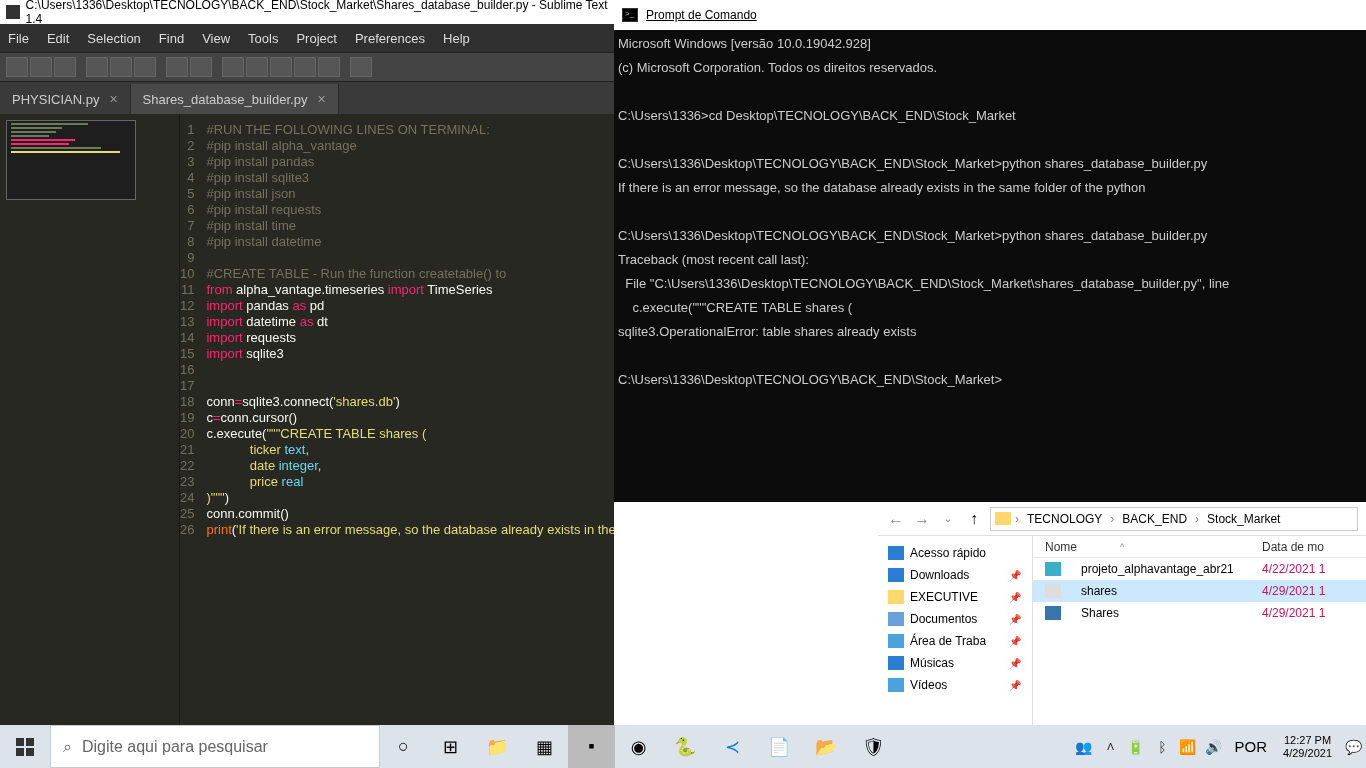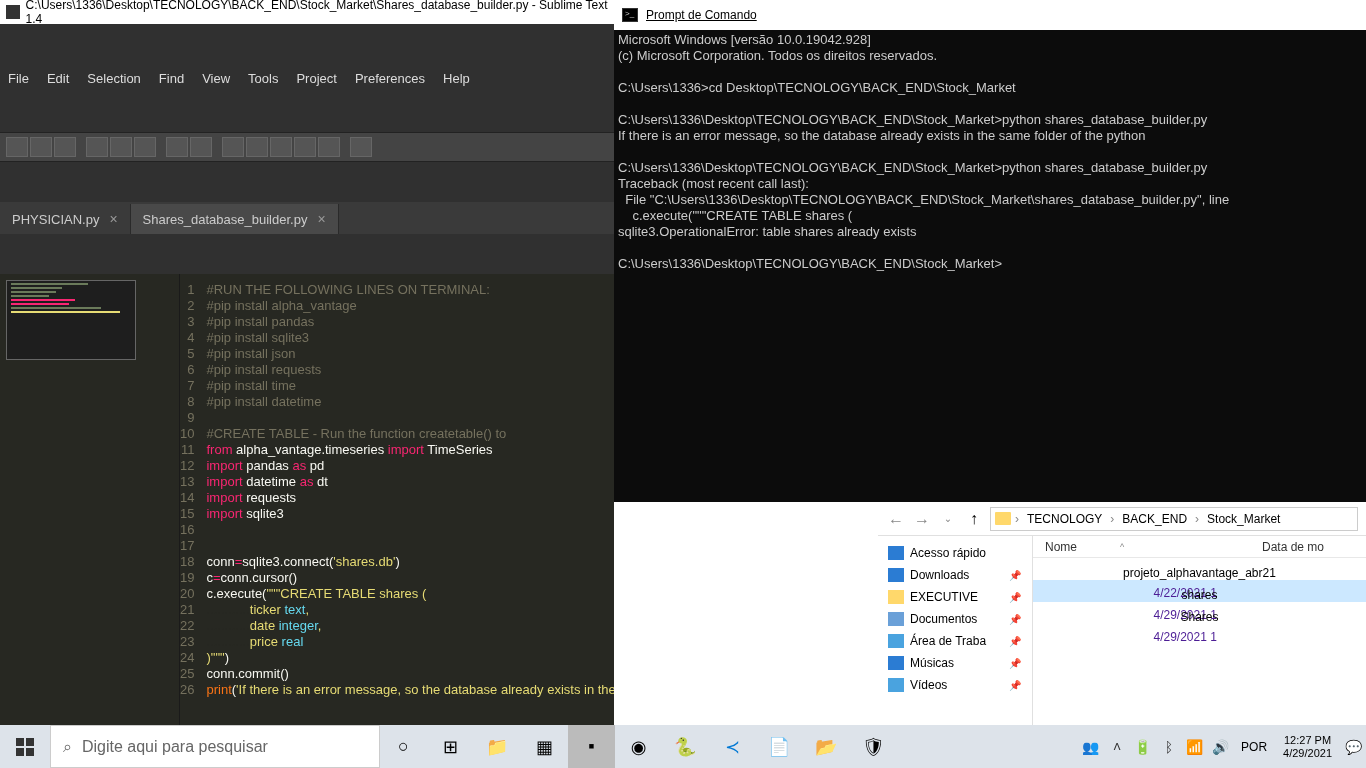--- a/index.html
+++ b/index.html
@@ -1,17 +1,17 @@
 <!DOCTYPE html>
 <html><head>
 <meta charset="utf-8">
 <style>
 * { margin: 0; padding: 0; box-sizing: border-box; font-family: 'Segoe UI', Tahoma, sans-serif; }
 body { width: 1366px; height: 768px; overflow: hidden; background: #fff; position: relative; }
-.sublime { position: absolute; left: 0; top: 0; width: 614px; height: 725px; background: #303030; display: flex; flex-direction: column; gap: 40px; }
+.sublime { position: absolute; left: 0; top: 0; width: 614px; height: 725px; background: #303030; display: flex; flex-direction: column; }
 .sublime-title { background: #fff; color: #000; height: 24px; display: flex; align-items: center; padding: 0 6px; font-size: 12px; gap: 6px; }
 .sublime-icon { width: 14px; height: 14px; background: #333; }
 .sublime-menu { background: #303030; height: 28px; display: flex; align-items: center; padding: 0 8px; gap: 18px; color: #ddd; font-size: 13px; }
 .sublime-toolbar { background: #444; height: 30px; display: flex; align-items: center; padding: 0 6px; gap: 2px; border-top: 1px solid #222; border-bottom: 1px solid #222; }
 .tb-icon { width: 22px; height: 20px; background: #555; border: 1px solid #666; }
 .tb-sep { width: 6px; }
 .sublime-tabs { background: #3a3a3a; height: 32px; display: flex; align-items: flex-end; }
 .tab { height: 30px; padding: 0 12px; display: flex; align-items: center; color: #ccc; font-size: 13px; border-right: 1px solid #2a2a2a; gap: 10px; }
 .tab.active { background: #494949; }
 .tab-close { color: #999; font-size: 14px; }
@@ -26,56 +26,56 @@
 .c-kw { color: #f92672; }
 .c-str { color: #e6db74; }
 .c-func { color: #f97316; }
 .c-type { color: #66d9ef; }
 .c-op { color: #f92672; }
 
 .cmd { position: absolute; left: 614px; top: 0; width: 752px; height: 502px; background: #0c0c0c; color: #cccccc; display: flex; flex-direction: column; font-family: Consolas, monospace; font-size: 13px; }
 .cmd-title { background: #fff; color: #000; height: 30px; display: flex; align-items: center; padding: 0 8px; gap: 8px; font-family: 'Segoe UI'; font-size: 12px; text-decoration: underline; }
 .cmd-icon { width: 16px; height: 14px; background: #000; border: 1px solid #333; position: relative; }
 .cmd-icon::after { content: '>_'; color: #ccc; font-size: 8px; position: absolute; top: 0; left: 2px; }
-.cmd-body { flex: 1; padding: 2px 4px; line-height: 16px; white-space: pre-wrap; word-break: break-all; }
+.cmd-body { flex: 1; padding: 2px 4px; line-height: 24px; white-space: pre-wrap; word-break: break-all; }
 
 .explorer { position: absolute; left: 878px; top: 502px; width: 488px; height: 223px; background: #fff; display: flex; flex-direction: column; font-size: 12px; }
 .exp-nav { height: 34px; display: flex; align-items: center; padding: 0 8px; gap: 6px; border-bottom: 1px solid #e0e0e0; }
 .nav-btn { color: #888; font-size: 16px; width: 20px; text-align: center; }
 .nav-btn.enabled { color: #000; }
 .addr { flex: 1; display: flex; align-items: center; gap: 4px; height: 24px; border: 1px solid #ccc; padding: 0 4px; }
 .folder-icon { width: 16px; height: 13px; background: #ffd86b; border-radius: 1px; }
 .crumb { padding: 0 4px; }
 .crumb-sep { color: #888; }
 .exp-body { flex: 1; display: flex; overflow: hidden; }
 .exp-side { width: 155px; border-right: 1px solid #e0e0e0; padding: 6px 0; }
 .side-item { display: flex; align-items: center; padding: 2px 10px; gap: 6px; height: 22px; }
 .pin { color: #888; margin-left: auto; font-size: 10px; }
 .side-icon { width: 16px; height: 14px; }
 .exp-main { flex: 1; display: flex; flex-direction: column; }
 .exp-header { height: 22px; display: flex; align-items: center; padding: 0 12px; border-bottom: 1px solid #e8e8e8; color: #333; }
 .col-name { flex: 1; }
 .col-date { width: 92px; }
 .exp-list { flex: 1; }
-.file-row { display: flex; align-items: center; padding: 2px 12px; height: 22px; gap: 6px; flex-direction: column; }
+.file-row { display: flex; align-items: center; padding: 2px 12px; height: 22px; gap: 20px; }
 .file-row.selected { background: #cce8ff; }
 .file-icon { width: 16px; height: 14px; }
 .file-name { flex: 1; }
-.file-date { width: 92px; color: #4c1d95; }
+.file-date { width: 92px; color: #be185d; }
 
 .taskbar { position: absolute; left: 0; bottom: 0; width: 1366px; height: 43px; background: #dde3ea; display: flex; align-items: center; }
 .start { width: 50px; height: 100%; display: flex; align-items: center; justify-content: center; font-size: 16px; }
 .win-icon { width: 18px; height: 18px; display: grid; grid-template-columns: 1fr 1fr; grid-template-rows: 1fr 1fr; gap: 2px; }
 .win-icon span { background: #333; }
 .search { flex: 0 0 330px; height: 43px; background: #fff; display: flex; align-items: center; padding: 0 12px; gap: 10px; color: #666; border: 1px solid #ccc; }
 .task-icons { display: flex; align-items: center; height: 100%; }
 .task-btn { width: 47px; height: 100%; display: flex; align-items: center; justify-content: center; font-size: 18px; }
 .tray { margin-left: auto; display: flex; align-items: center; height: 100%; gap: 2px; }
 .tray-icon { width: 24px; height: 100%; display: flex; align-items: center; justify-content: center; font-size: 14px; color: #333; }
-.tray-lang { padding: 0 6px; font-size: 12px; }
+.tray-lang { padding: 0 6px; font-size: 15px; }
 .tray-clock { padding: 0 8px; font-size: 11px; line-height: 13px; text-align: center; }
 .str-bg { color: #272822; }
 </style>
 </head>
 <body>
 
 <div class="sublime">
   <div class="sublime-title">
     <div class="sublime-icon"></div>
     <span>C:\Users\1336\Desktop\TECNOLOGY\BACK_END\Stock_Market\Shares_database_builder.py - Sublime Text 1.4</span>

